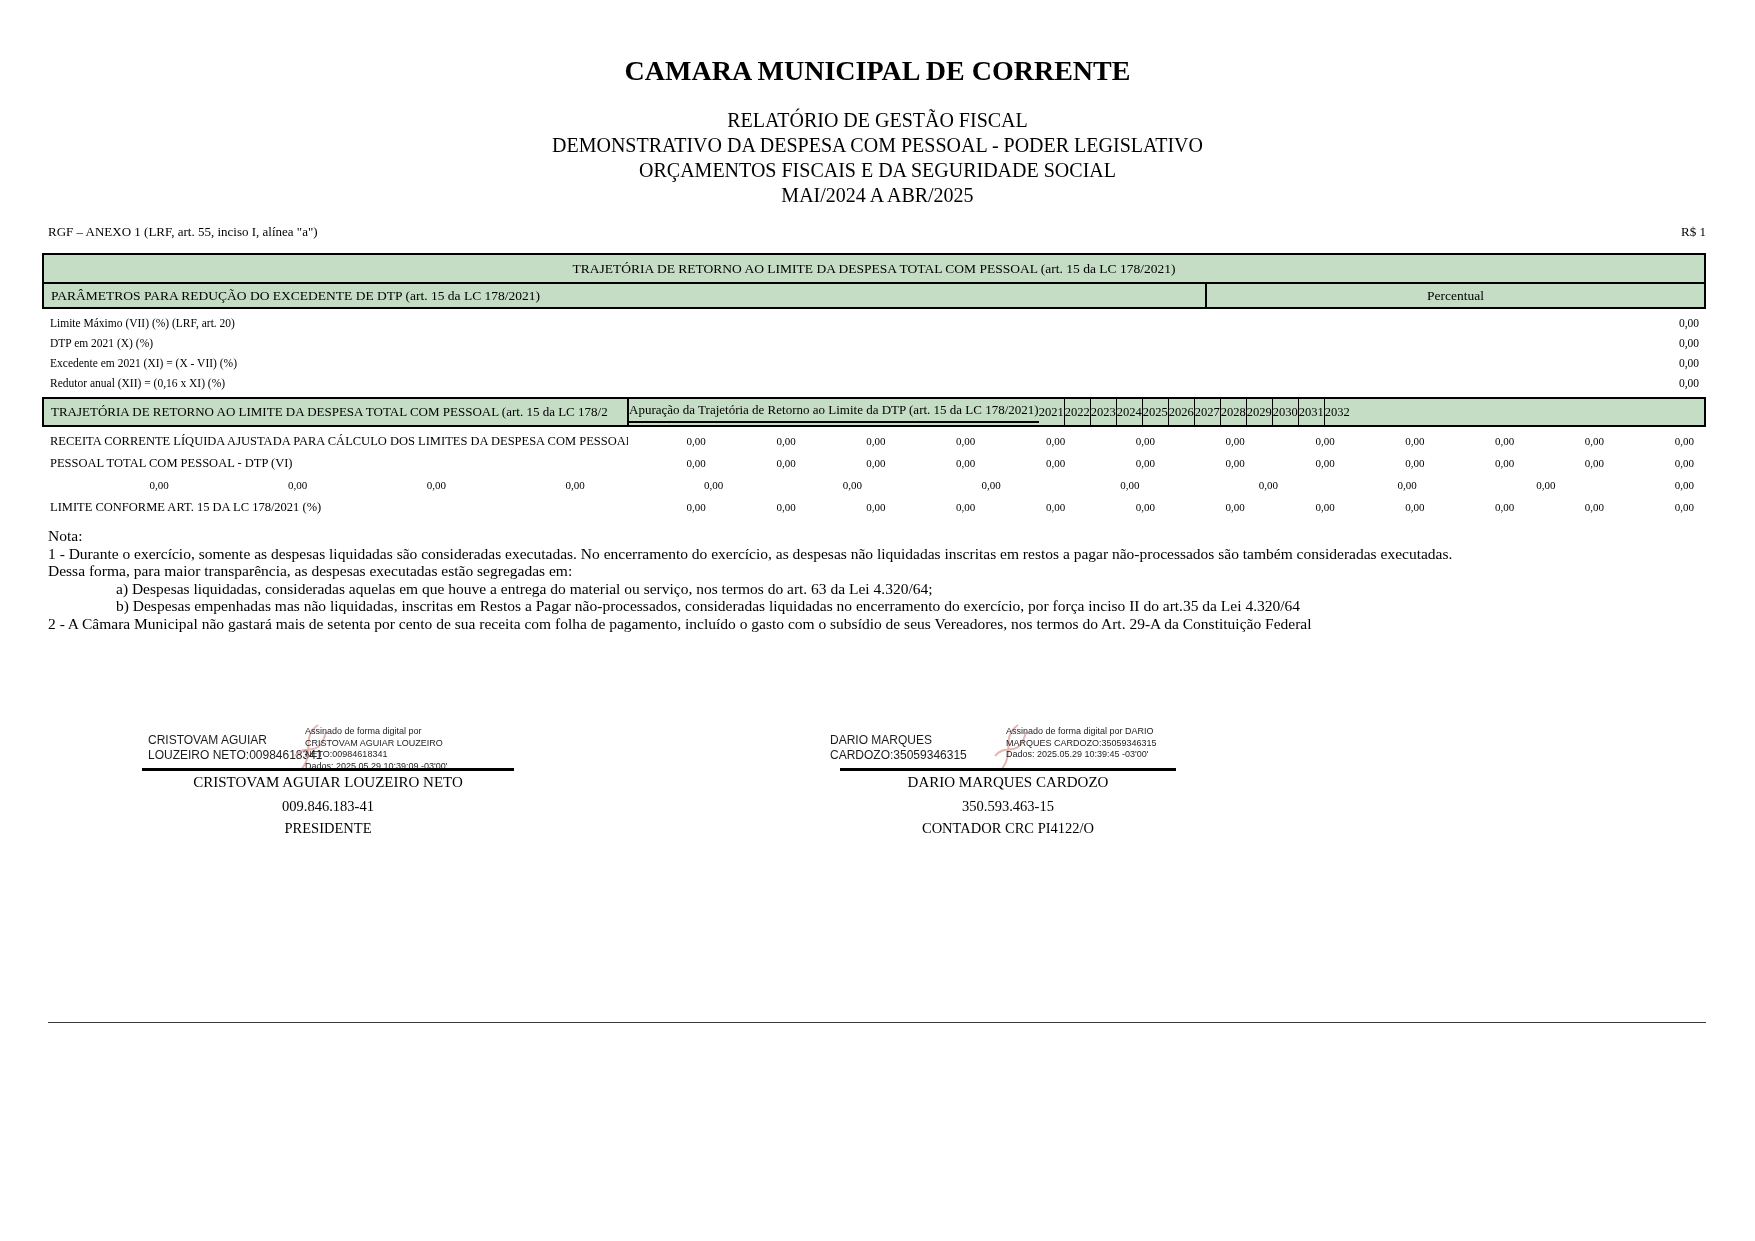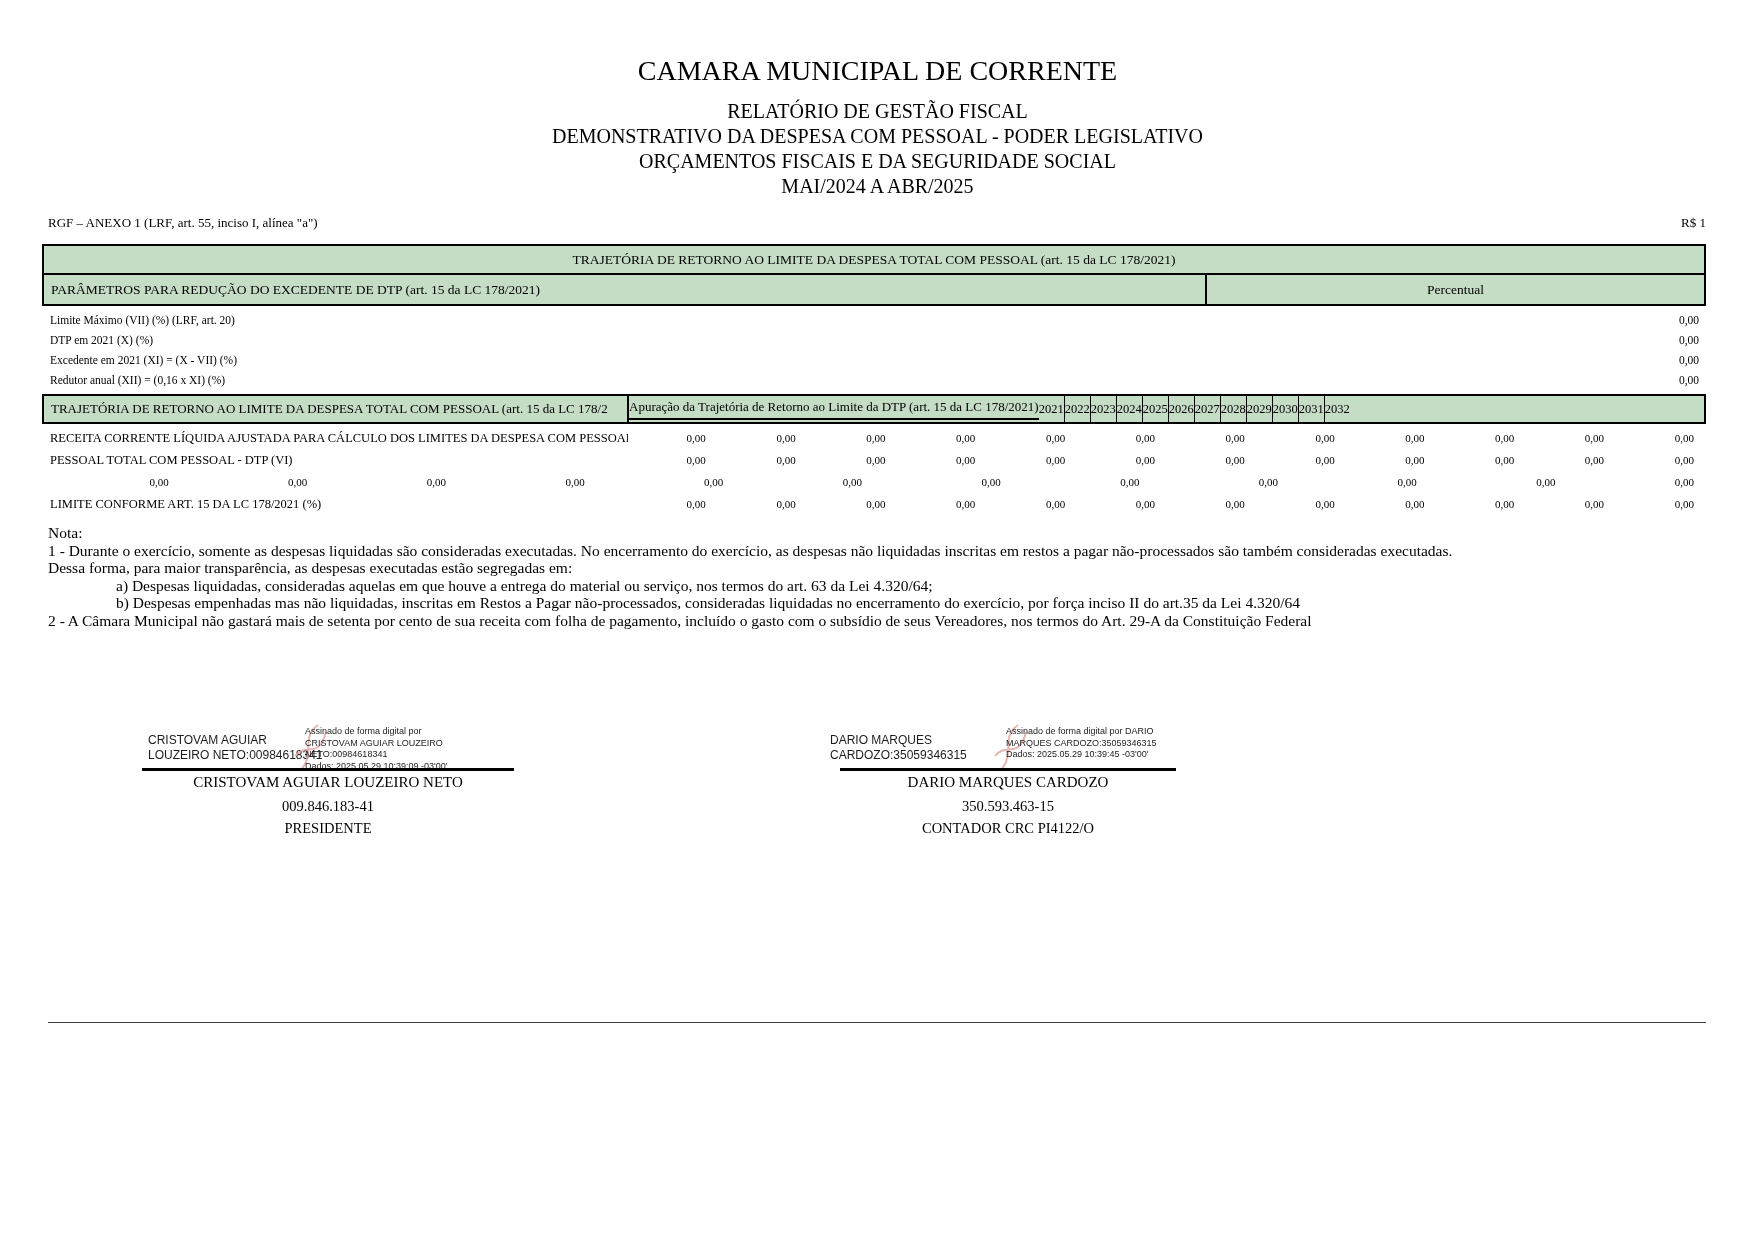--- a/index.html
+++ b/index.html
@@ -2,29 +2,29 @@
 <html><head>
 <meta charset="utf-8">
 <style>
   html,body{margin:0;padding:0}
   body{
     width:1755px;height:1241px;background:#ffffff;position:relative;
     font-family:"Liberation Serif",serif;color:#000;overflow:hidden;
   }
   
   .titles{text-align:center;padding-top:56px}
-  .title-main{font-size:28px;font-weight:normal;line-height:30px;margin-bottom:13px}
+  .title-main{font-size:28px;font-weight:bold;line-height:30px;margin-bottom:22px}
   .title-sub{font-size:20px;line-height:25px}
   .bold{font-weight:normal}
   
   .meta{display:flex;justify-content:space-between;margin:16px 49px 0 48px;font-size:13px}
   
   .tbl1{margin:13px 49px 0 42px;border:2px solid #000;background:var(--green)}
   .tbl1-title{height:27px;display:flex;align-items:center;justify-content:center;font-size:13.5px;border-bottom:2px solid #000}
-  .tbl1-head{display:flex;height:29px}
+  .tbl1-head{display:flex;height:23px}
   .tbl1-head .c1{flex:0 0 1154px;display:flex;align-items:center;padding-left:7px;font-size:13.5px;border-right:2px solid #000}
   .tbl1-head .c2{flex:1;display:flex;align-items:center;justify-content:center;font-size:13.5px}
   .p-rows{margin:0 49px 0 42px;padding-top:4px}
   .p-row{display:flex;height:20px;align-items:center}
   .p-lbl{flex:1;padding-left:8px;font-size:11.5px}
   .p-val{padding-right:7px;font-size:11.5px}
   
   .tbl2{margin:4px 49px 0 42px;border:2px solid #000;background:var(--green);display:flex}
   .t2-left{flex:0 0 576px;border-right:2px solid #000;display:flex;align-items:center;padding-left:7px;font-size:13px;white-space:nowrap;overflow:hidden}
   .t2-right{flex:1;display:flex;flex-direction:row;min-width:0}

